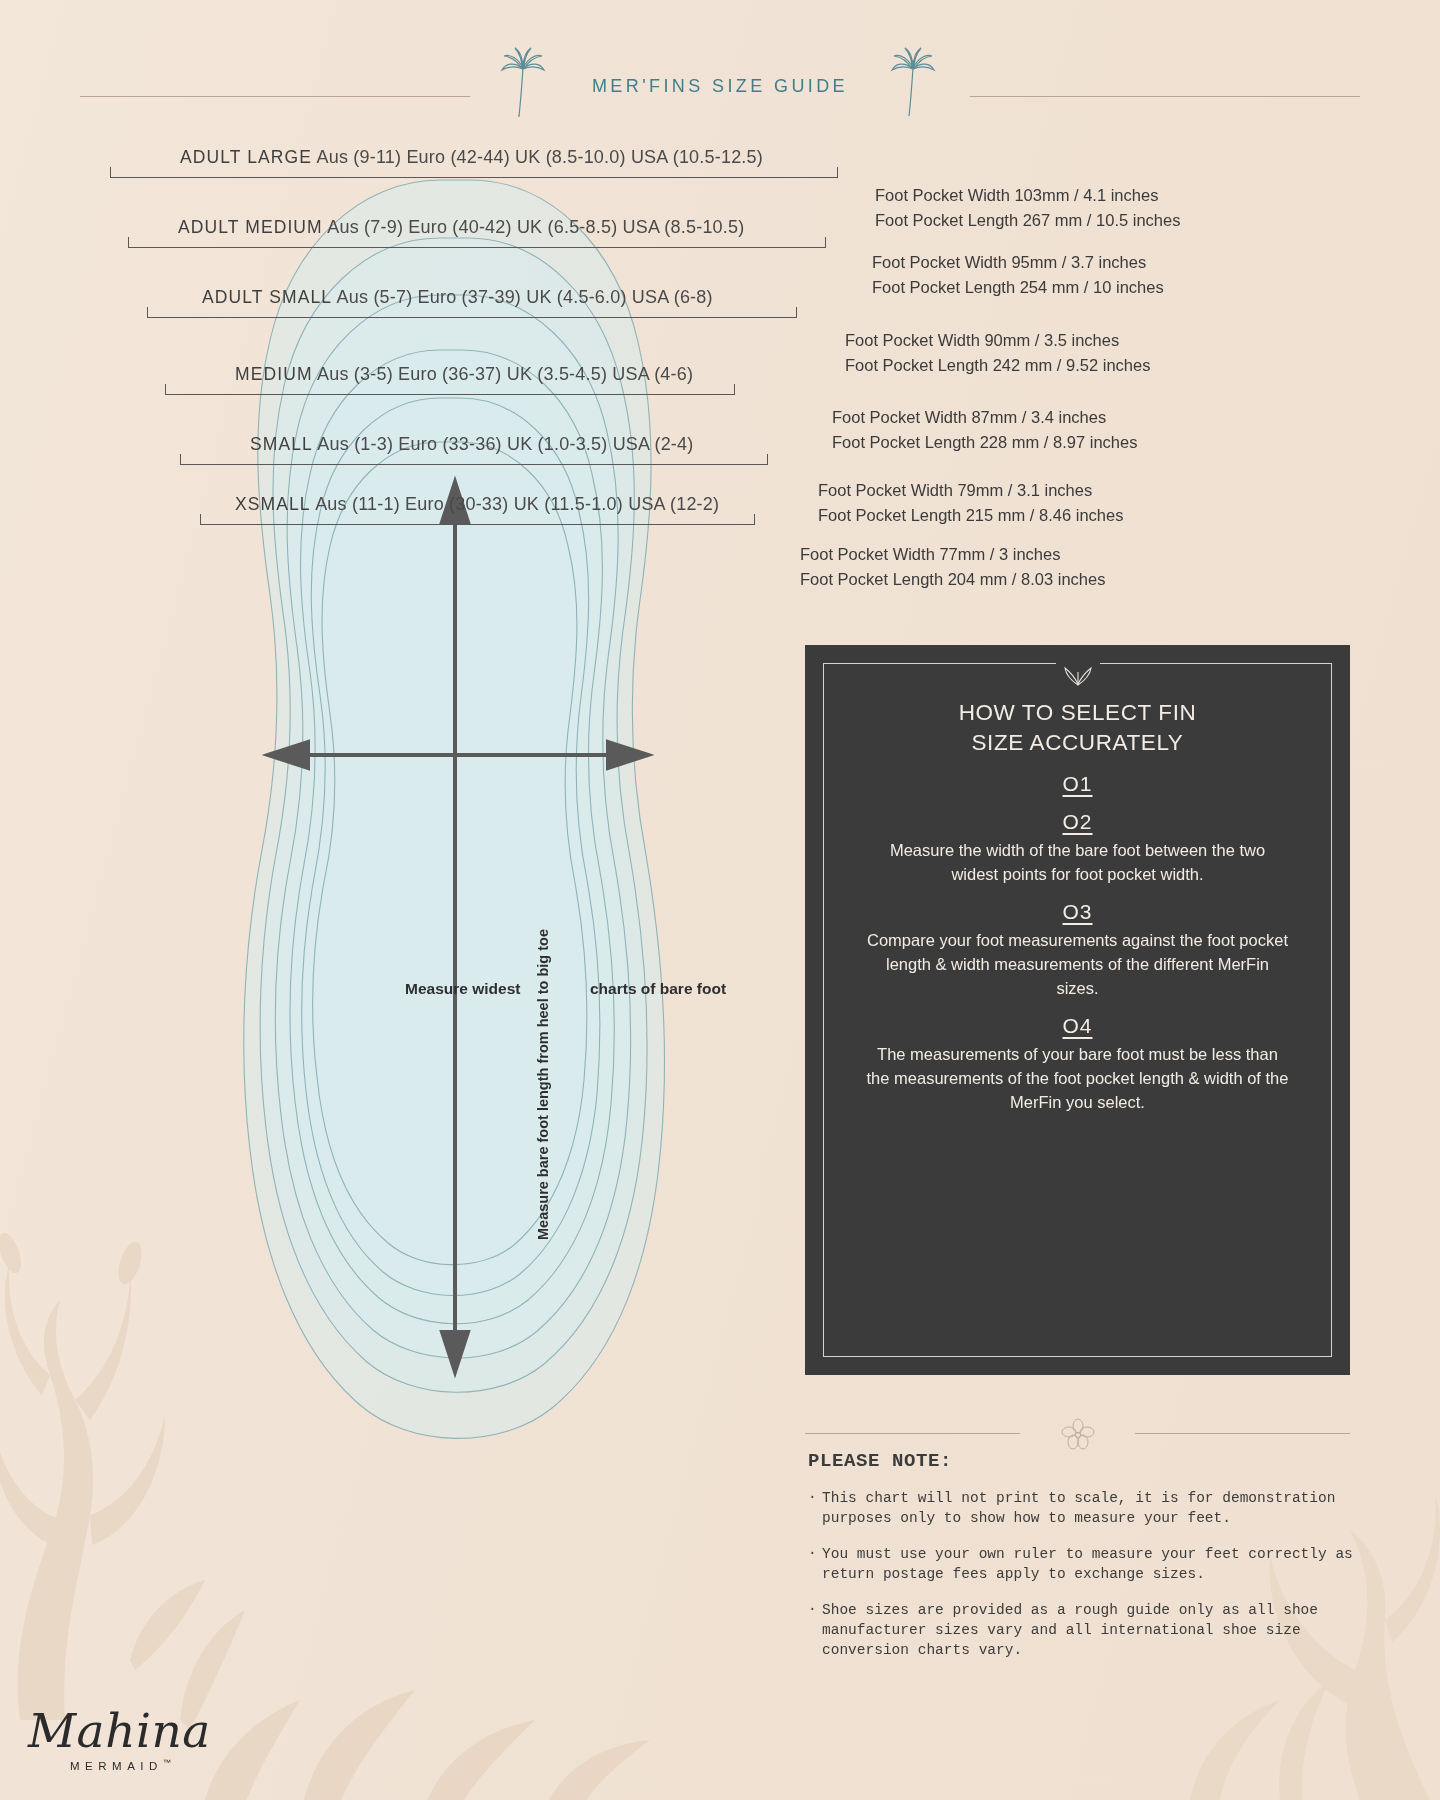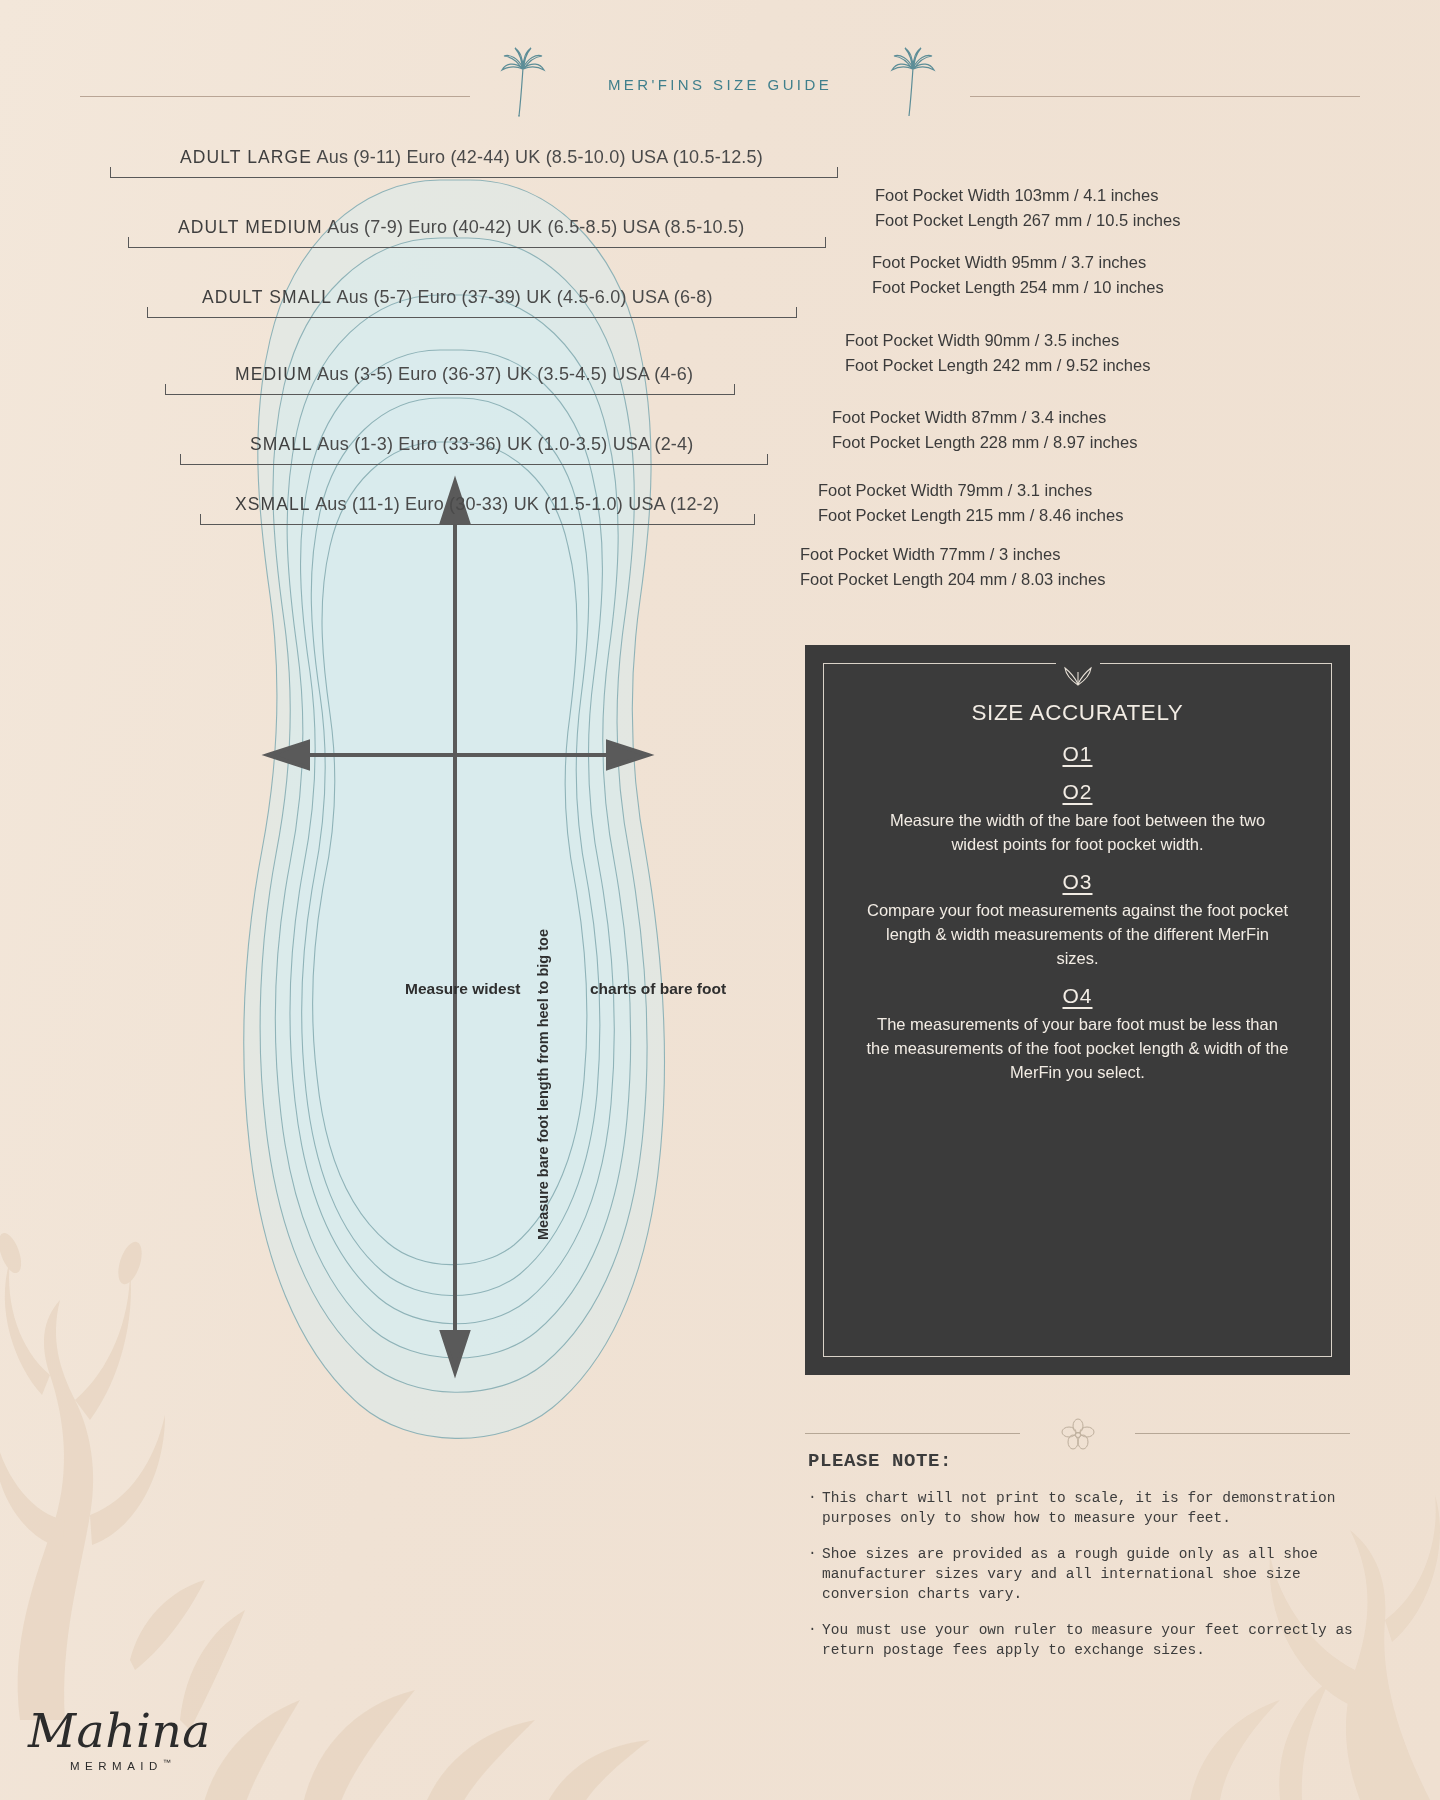--- a/index.html
+++ b/index.html
@@ -37,21 +37,21 @@
     position: absolute;
     top: 28px; left: 0;
     width: 1440px;
     height: 80px;
   }
   .header-title {
     position: absolute;
     left: 50%;
     transform: translateX(-50%);
     top: 48px;
-    font-size: 15px;
+    font-size: 18px;
     letter-spacing: 3.4px;
     color: #3f7f8c;
     white-space: nowrap;
     font-family: "Liberation Sans", sans-serif;
   }
   .header-rule {
     position: absolute;
     top: 68px;
     height: 1px;
     background: #b9a595;
@@ -459,20 +459,21 @@
     <div class="info-inner">
       <div class="info-shell">
         <svg width="30" height="22" viewBox="0 0 30 22">
           <g fill="none" stroke="#e7e0d6" stroke-width="1.1">
             <path d="M15 21 C9 17 3 11 2 4 C7 8 11 12 15 20 C19 12 23 8 28 4 C27 11 21 17 15 21 Z"></path>
             <path d="M15 20 L15 8"></path>
           </g>
         </svg>
       </div>
       <div class="info-title">
+        <div>HOW TO SELECT FIN</div>
         <div>SIZE ACCURATELY</div>
       </div>
 
       <div class="step-num">O1</div>
 
       <div class="step-num">O2</div>
       <div class="step-text">Measure the width of the bare foot between the two widest points for foot pocket width.</div>
 
       <div class="step-num">O3</div>
       <div class="step-text">Compare your foot measurements against the foot pocket length &amp; width measurements of the different MerFin sizes.</div>
@@ -493,22 +494,22 @@
         <ellipse cx="12" cy="24" rx="5" ry="7"></ellipse>
         <ellipse cx="8" cy="14" rx="7" ry="5"></ellipse>
         <circle cx="17" cy="17" r="2.5"></circle>
       </g>
     </svg>
   </div>
 
   <div class="note">
     <div class="note-title">PLEASE NOTE:</div>
     <div class="note-item">This chart will not print to scale, it is for demonstration purposes only to show how to measure your feet.</div>
+    <div class="note-item">You must use your own ruler to measure your feet correctly as return postage fees apply to exchange sizes.</div>
     <div class="note-item">Shoe sizes are provided as a rough guide only as all shoe manufacturer sizes vary and all international shoe size conversion charts vary.</div>
-    <div class="note-item">You must use your own ruler to measure your feet correctly as return postage fees apply to exchange sizes.</div>
   </div>
 
   <div class="logo">
     <div class="logo-main">Mahina</div>
     <div class="logo-sub"><span>MERMAID</span><span class="logo-tm">™</span></div>
   </div>
 
 </div>
 
 </body></html>

